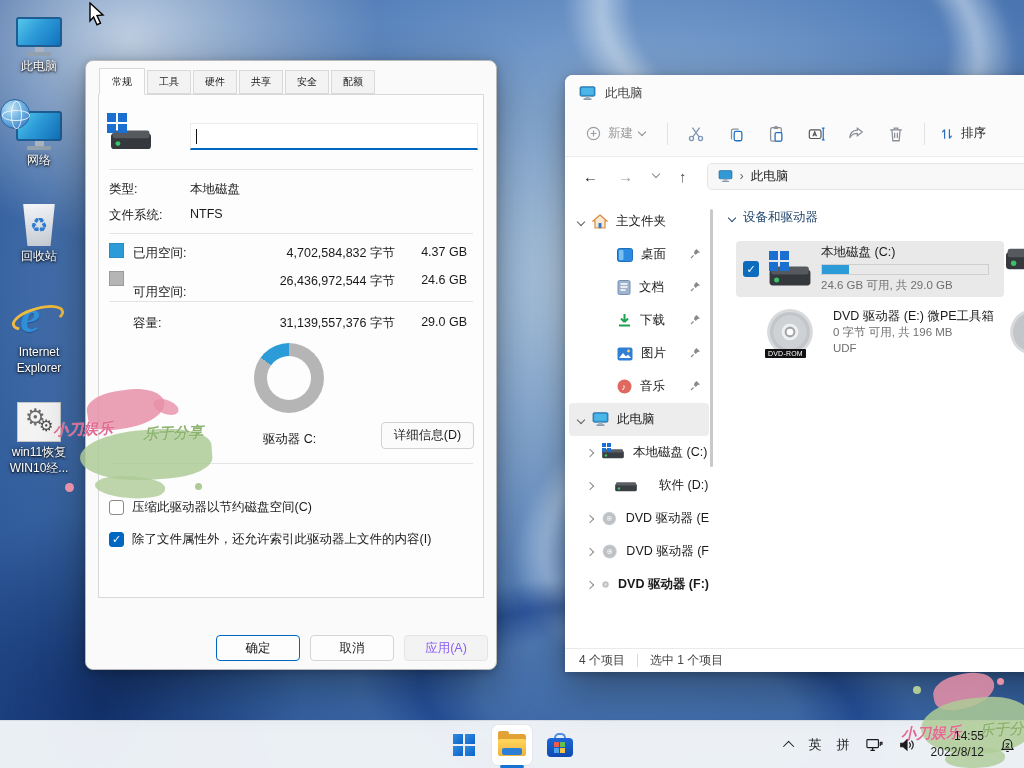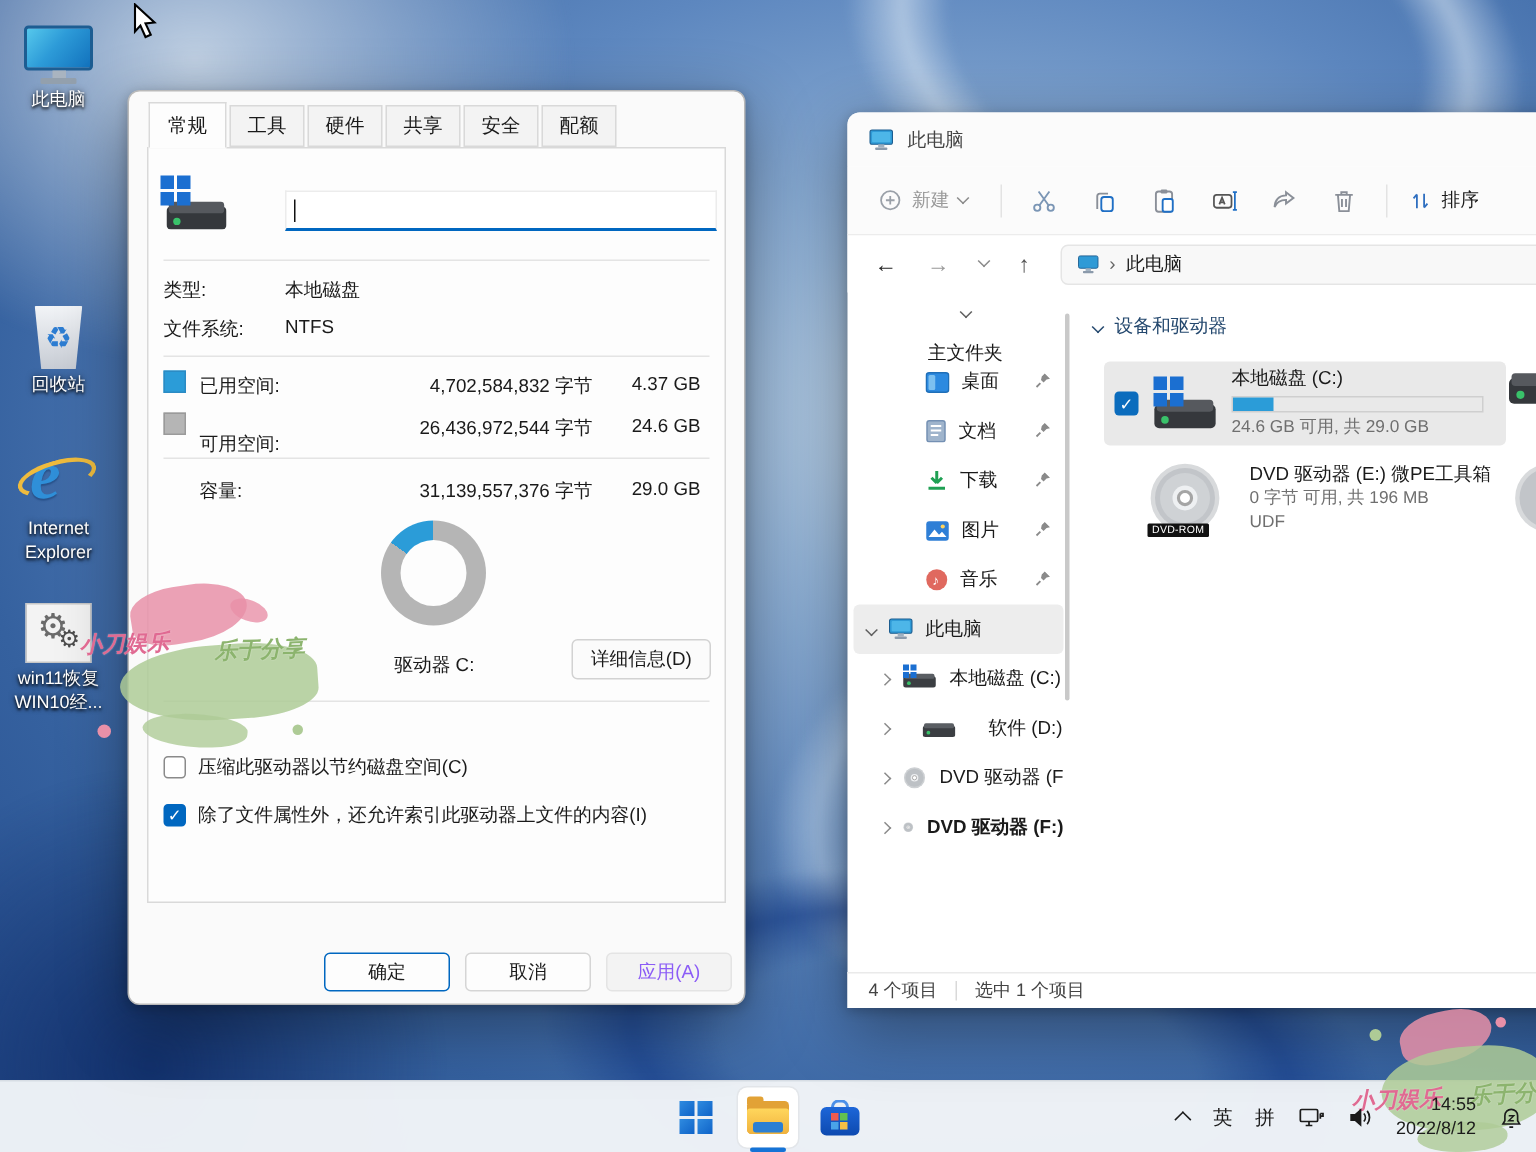--- a/index.html
+++ b/index.html
@@ -60,21 +60,21 @@
   .win{position:absolute;background:#fff;box-shadow:0 14px 44px rgba(0,0,0,.38),0 2px 8px rgba(0,0,0,.22);}
 
   
   .dialog{left:85px;top:60px;width:412px;height:610px;border-radius:8px;background:#fafafa;
     border:1px solid #b9b9b9;z-index:30;}
   .dlg-titlebar{height:32px;display:flex;align-items:center;padding:0 8px 0 10px;}
   .dlg-title{margin-left:8px;font-size:12.5px;color:#1a1a1a;flex:1;}
   .dlg-close{width:30px;height:24px;display:flex;align-items:center;justify-content:center;
     font-size:17px;color:#333;border-radius:4px;}
   .tabstrip{position:relative;z-index:2;display:flex;align-items:flex-end;padding:6px 0 0 13px;}
-  .tab{font-size:13px;border:1px solid #d9d9d9;background:#f3f3f3;padding:4px 11px;margin-right:2px;color:#1a1a1a;}
+  .tab{font-size:10px;border:1px solid #d9d9d9;background:#f3f3f3;padding:4px 11px;margin-right:2px;color:#1a1a1a;}
   .tab.active{background:#fdfdfd;border-bottom-color:#fdfdfd;padding:6px 12px 5px;position:relative;top:1px;}
   .tabpage{position:relative;margin:0 12px;background:#fdfdfd;border:1px solid #d9d9d9;height:504px;}
   .hr{position:absolute;left:10px;right:10px;border-top:1px solid #e4e4e4;}
   .drive-big{position:relative;width:46px;height:36px;}
   .nameinput{position:absolute;left:91px;top:28px;width:288px;height:27px;background:#fff;
     border:1px solid #ececec;border-bottom:2px solid #0067c0;}
   .nameinput::before{content:"";position:absolute;left:5px;top:5px;width:1px;height:15px;background:#111;}
   .flabel{position:absolute;left:10px;font-size:12.5px;}
   .fvalue{position:absolute;left:91px;font-size:12.5px;}
   .sq{position:absolute;left:10px;width:15px;height:15px;border:1px solid #9a9a9a;}
@@ -198,20 +198,31 @@
     <div class="icon-art">
       <div class="mon">
           <div class="scr"></div>
           <div class="neck"></div>
           <div class="base"></div>
         </div>
     </div>
     <div class="dlabel">此电脑</div>
   </div>
 
+  <div class="dicon" style="top:106px;">
+    <div class="icon-art">
+      <div class="mon">
+          <div class="scr"></div>
+          <div class="neck"></div>
+          <div class="base"></div>
+          <div class="globe"></div>
+        </div>
+    </div>
+    <div class="dlabel">网络</div>
+  </div>
 
   <div class="dicon" style="top:202px;">
     <div class="icon-art">
       <div class="bin">
           <div class="rec">♻</div>
         </div>
     </div>
     <div class="dlabel">回收站</div>
   </div>
 
@@ -317,21 +328,21 @@
           <rect x="6" y="18" width="12" height="2.5" rx="1" fill="#8b9aab"></rect>
         </svg>
         <span style="color:#666;">›</span>
         <span>此电脑</span>
       </div>
     </div>
 
     <div class="ex-body">
 
       <div class="sidebar">
-        <div class="srow" style="padding-left:9px;flex-direction:column;">
+        <div class="srow" style="padding-left:9px;">
           <span class="cv down"></span>
           <svg width="16" height="15" viewBox="0 0 16 15">
             <path d="M8 1l7 6h-2v7H3V7H1z" fill="#f6e8d2" stroke="#d98a3a" stroke-width="1.2"></path>
             <rect x="6.5" y="9" width="3" height="5" fill="#3178c6"></rect>
           </svg>
           <span>主文件夹</span>
         </div>
 
         <div class="srow" style="padding-left:48px;">
           <svg width="16" height="14" viewBox="0 0 16 14">
@@ -427,20 +438,30 @@
         <div class="srow" style="padding-left:18px;gap:22px;">
           <span class="cv right"></span>
           <svg width="22" height="15" viewBox="0 0 26 18">
             <rect x="0" y="7" width="26" height="9" rx="2" fill="#3b3e42"></rect>
               <rect x="1" y="5" width="24" height="4" rx="1.5" fill="#5a5e63"></rect>
               <circle cx="4.5" cy="12.5" r="1.5" fill="#39c26a"></circle>
           </svg>
           <span>软件 (D:)</span>
         </div>
 
+        <div class="srow" style="padding-left:18px;gap:9px;">
+          <span class="cv right"></span>
+          <svg width="17" height="17" viewBox="0 0 24 24">
+            <circle cx="12" cy="12" r="11" fill="#cdd0d3"></circle>
+              <circle cx="12" cy="12" r="9.5" fill="#bdc1c5"></circle>
+            <circle cx="12" cy="12" r="4" fill="#edeff1"></circle>
+              <circle cx="12" cy="12" r="2.2" fill="#fff" stroke="#a8a8a8"></circle>
+          </svg>
+          <span style="white-space:nowrap;">DVD 驱动器 (E</span>
+        </div>
 
         <div class="srow" style="padding-left:18px;gap:9px;">
           <span class="cv right"></span>
           <svg width="17" height="17" viewBox="0 0 24 24">
             <circle cx="12" cy="12" r="11" fill="#cdd0d3"></circle>
               <circle cx="12" cy="12" r="9.5" fill="#bdc1c5"></circle>
             <circle cx="12" cy="12" r="4" fill="#edeff1"></circle>
               <circle cx="12" cy="12" r="2.2" fill="#fff" stroke="#a8a8a8"></circle>
           </svg>
           <span style="white-space:nowrap;">DVD 驱动器 (F</span>

